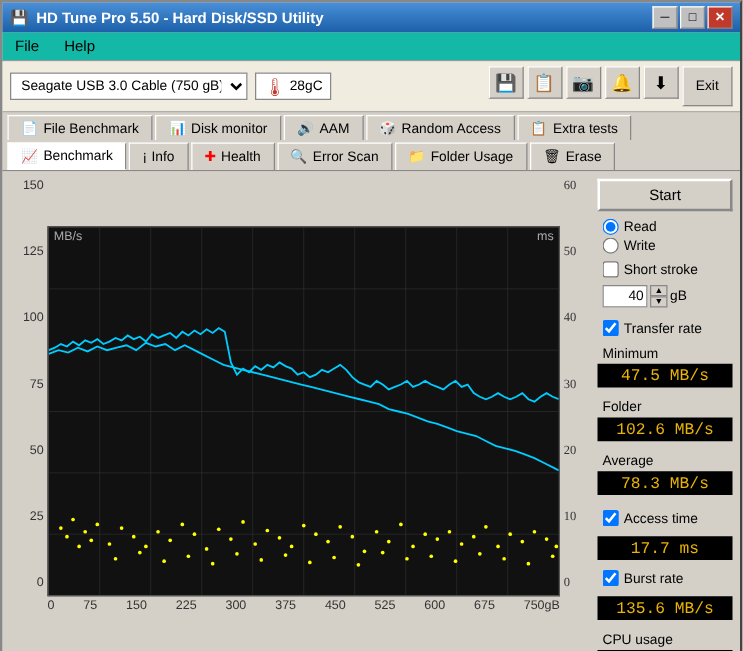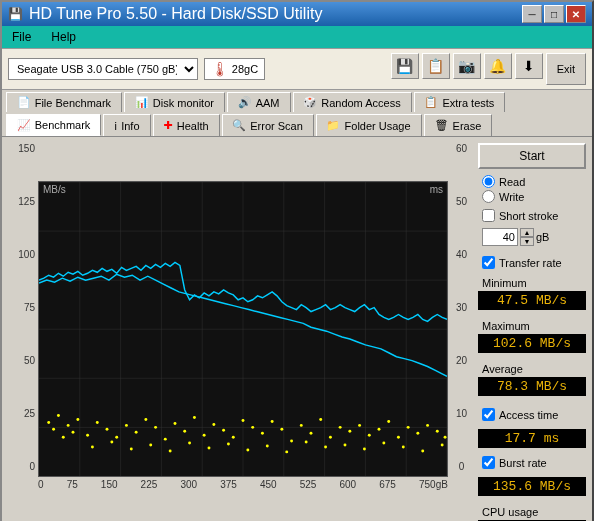--- a/index.html
+++ b/index.html
@@ -8,21 +8,21 @@
     .title-bar {
       background: linear-gradient(to bottom, #4a90d9, #1a5fa8);
       color: white;
       padding: 4px 6px;
       display: flex;
       align-items: center;
       justify-content: space-between;
       height: 24px;
     }
     .title-bar-left { display: flex; align-items: center; gap: 6px; }
-    .title-text { font-size: 16px; font-weight: normal; }
+    .title-text { font-size: 12px; font-weight: bold; }
     .title-buttons { display: flex; gap: 2px; }
     .title-btn {
       width: 20px; height: 18px;
       background: #c0c0c0;
       border: 1px solid #888;
       border-top-color: #fff;
       border-left-color: #fff;
       cursor: pointer;
       display: flex; align-items: center; justify-content: center;
       font-size: 10px; font-weight: bold;
@@ -181,26 +181,27 @@
       font-size: 10px;
       color: #333;
       min-width: 30px;
       padding-bottom: 18px;
     }
 
     .y-axis-labels-right {
       display: flex;
       flex-direction: column;
       justify-content: space-between;
-      align-items: center;
+      align-items: flex-start;
       padding-left: 3px;
       font-size: 10px;
       color: #333;
       min-width: 24px;
       padding-bottom: 18px;
+      font-family: Liberation Serif, serif;
     }
 
     .chart-and-xaxis { flex: 1; display: flex; flex-direction: column; }
 
     .chart-svg-container {
       background: #111;
       border: 1px solid #555;
       flex: 1;
       position: relative;
       margin-top: 38px;
@@ -473,21 +474,21 @@
           <input type="checkbox" checked="" style="">
           <span>Transfer rate</span>
         </label>
 
         <div class="stat-block">
           <div class="stat-label">Minimum</div>
           <div class="stat-value">47.5 MB/s</div>
         </div>
 
         <div class="stat-block">
-          <div class="stat-label">Maximum</div>
+          <div class="stat-label">Folder</div>
           <div class="stat-value">102.6 MB/s</div>
         </div>
 
         <div class="stat-block">
           <div class="stat-label">Average</div>
           <div class="stat-value">78.3 MB/s</div>
         </div>
 
         <label class="checkbox-item" style="margin-top:4px;">
           <input type="checkbox" checked="" style="">

